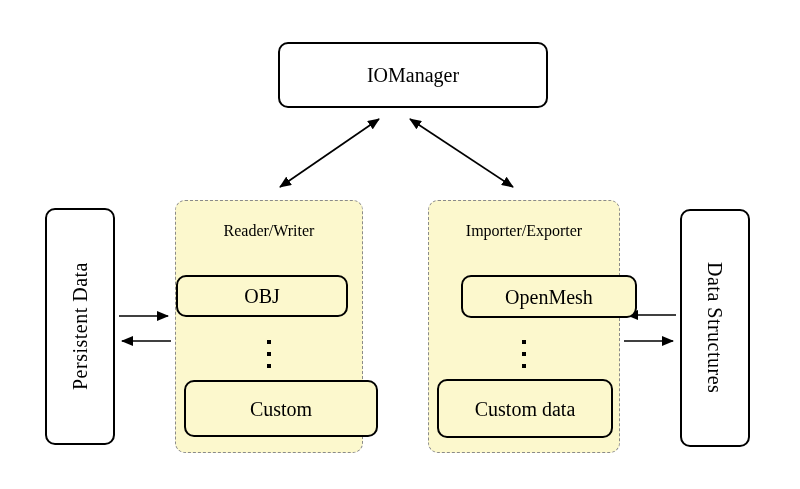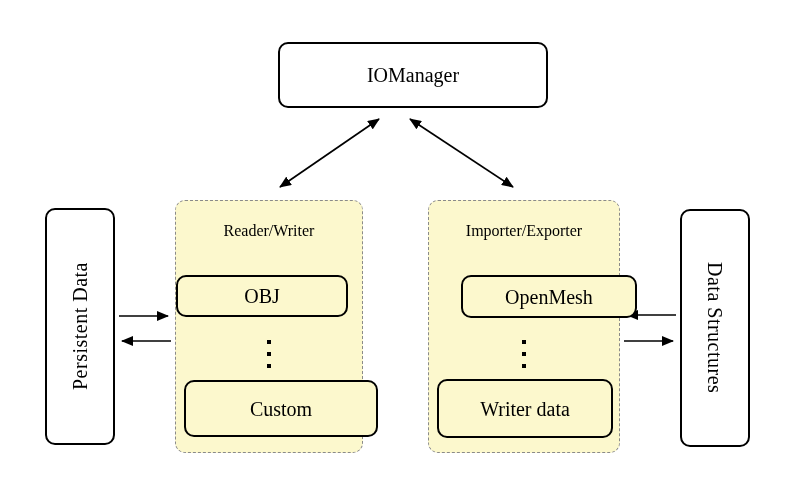--- a/index.html
+++ b/index.html
@@ -142,17 +142,17 @@
     <div class="group-title">Importer/Exporter</div>
     <div class="inner-node" style="left:8px; top:74px; width:176px; height:43px;margin-left:24px;">
       <span>OpenMesh</span>
     </div>
     <div class="vdots" style="top:135px;">
       <div class="dot"></div>
         <div class="dot"></div>
         <div class="dot"></div>
     </div>
     <div class="inner-node" style="left:8px; top:178px; width:176px; height:59px;">
-      <span>Writer data</span>
+      <span>Custom data</span>
     </div>
   </div>
 
 </div>
 
 </body></html>

